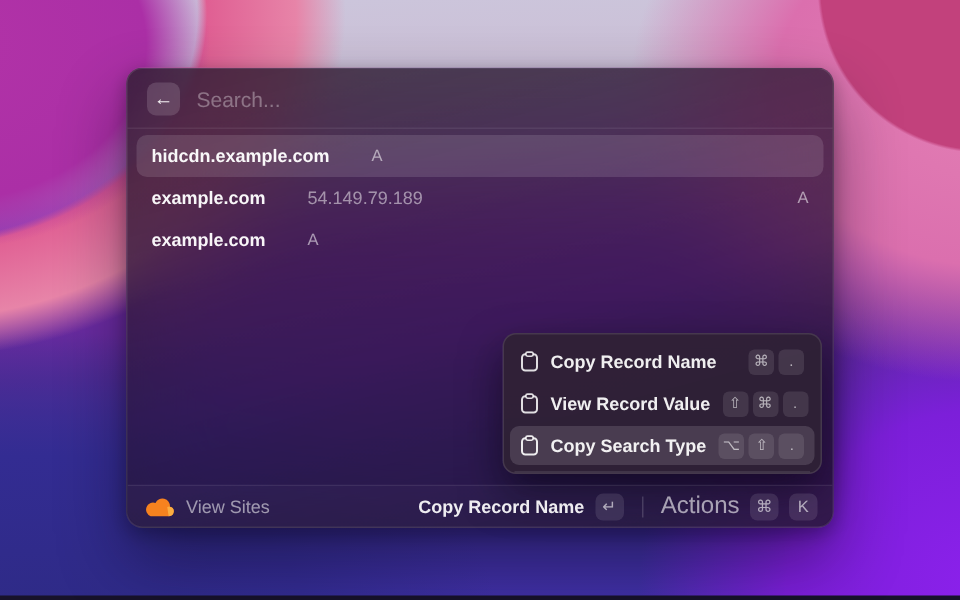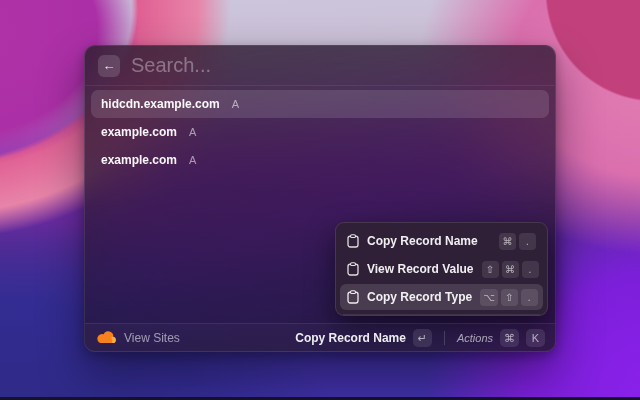--- a/index.html
+++ b/index.html
@@ -57,28 +57,28 @@
   .back-btn {
     width: 22px; height: 22px; flex: 0 0 auto;
     border: none; border-radius: 6px;
     background: rgba(255,255,255,0.14);
     color: rgba(255,255,255,0.9);
     font-size: 13px; line-height: 22px; text-align: center;
     cursor: pointer; font-family: inherit; padding: 0;
   }
   .search-input {
     flex: 1; background: transparent; border: none; outline: none;
-    font-family: inherit; font-size: 20px; color: #fff;
+    font-family: inherit; font-size: 14px; color: #fff;
   }
   .search-input::placeholder { color: rgba(255,255,255,0.34); }
 
   
   .list { padding: 4px 6px 0 6px; }
   .row {
-    display: flex; align-items: center; gap: 12px;
+    display: flex; align-items: center; gap: 28px;
     height: 28px; padding: 0 10px; border-radius: 7px;
     cursor: default;
   }
   .row.selected { background: rgba(255,255,255,0.12); }
   .rname { font-size: 12px; font-weight: 700; color: rgba(255,255,255,0.96); white-space: nowrap; }
   .rvalue { font-size: 12px; color: rgba(255,255,255,0.50); flex: 1; white-space: nowrap; }
   .rtype { font-size: 11px; color: rgba(255,255,255,0.55); }
 
   
   .popover {
@@ -114,32 +114,32 @@
 
   
   .statusbar {
     position: absolute; left: 0; right: 0; bottom: 0; height: 28px;
     display: flex; align-items: center;
     padding: 0 10px 0 12px;
     border-top: 1px solid rgba(255,255,255,0.08);
     background: rgba(255,255,255,0.025);
     border-radius: 0 0 11px 11px;
   }
-  .sb-left { display: flex; align-items: flex-start; gap: 8px; flex: 1; cursor: pointer; }
+  .sb-left { display: flex; align-items: flex-end; gap: 8px; flex: 1; cursor: pointer; }
   .sb-app { font-size: 12px; color: rgba(255,255,255,0.55); }
   .sb-right { display: flex; align-items: center; gap: 7px; }
   .sb-primary { font-size: 12px; font-weight: 700; color: rgba(255,255,255,0.92); cursor: pointer; }
   .sb-key {
     min-width: 19px; height: 18px; padding: 0 4px;
     border-radius: 5px; background: rgba(255,255,255,0.10);
     color: rgba(255,255,255,0.6);
     font-size: 11px; line-height: 18px; text-align: center;
   }
   .sb-divider { width: 1px; height: 14px; background: rgba(255,255,255,0.16); margin: 0 5px; }
-  .sb-actions { font-size: 11px; color: rgba(255,255,255,0.6); cursor: pointer; font-style: italic; }
+  .sb-actions { font-size: 16px; color: rgba(255,255,255,0.6); cursor: pointer; }
 </style>
 </head>
 <body>
 
 <div class="wallpaper"></div>
 <div class="wallpaper-bottom-edge"></div>
 
 <div class="window">
 
   <div class="header">
@@ -149,20 +149,21 @@
     <input class="search-input" type="text" placeholder="Search..." style="">
   </div>
 
   <div class="list">
     <div class="row selected">
       <span class="rname">hidcdn.example.com</span>
       <span class="rtype">A</span>
     </div>
     <div class="row">
       <span class="rname">example.com</span>
+      <span class="rvalue">54.149.79.189</span>
       <span class="rtype">A</span>
     </div>
     <div class="row">
       <span class="rname">example.com</span>
       <span class="rtype">A</span>
     </div>
   </div>
 
   <div class="popover">
 
@@ -195,21 +196,21 @@
       </span>
     </div>
 
     <div class="action selected">
       <span class="clip">
         <svg width="12" height="14" viewBox="0 0 12 14" fill="none">
           <rect x="1" y="2.2" width="10" height="10.8" rx="2.2" stroke="rgba(255,255,255,0.9)" stroke-width="1.3"></rect>
           <rect x="3.6" y="0.7" width="4.8" height="2.8" rx="1.1" fill="#473a4d" stroke="rgba(255,255,255,0.9)" stroke-width="1.1"></rect>
         </svg>
       </span>
-      <span class="alabel">Copy Record Type</span>
+      <span class="alabel">Copy Search Type</span>
       <span class="keys">
         <span class="key">⌥</span>
         <span class="key">⇧</span>
         <span class="key">.</span>
       </span>
     </div>
 
     <div class="popover-divider"></div>
   </div>
 

